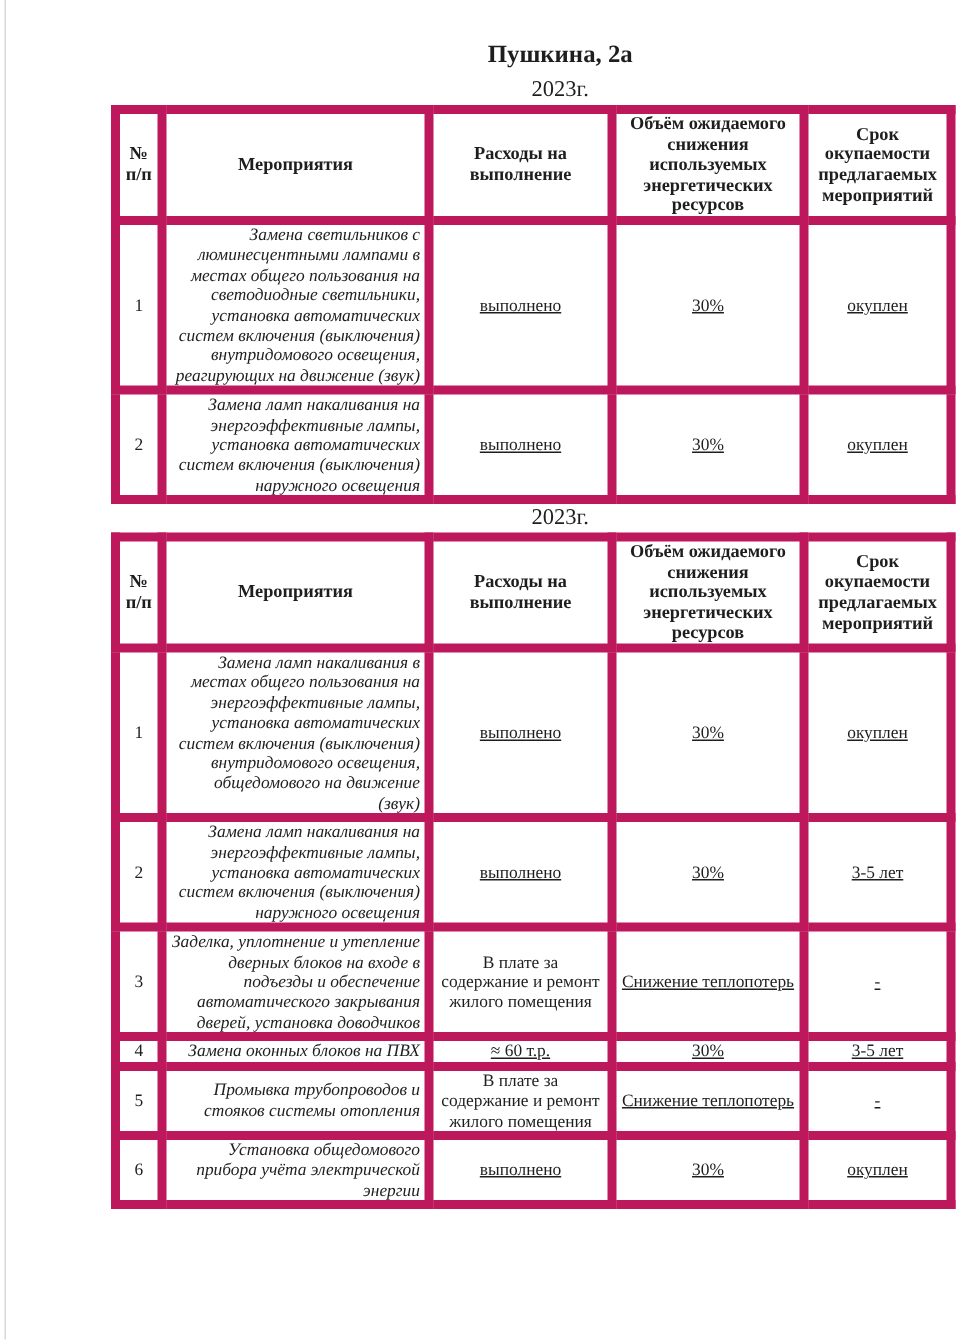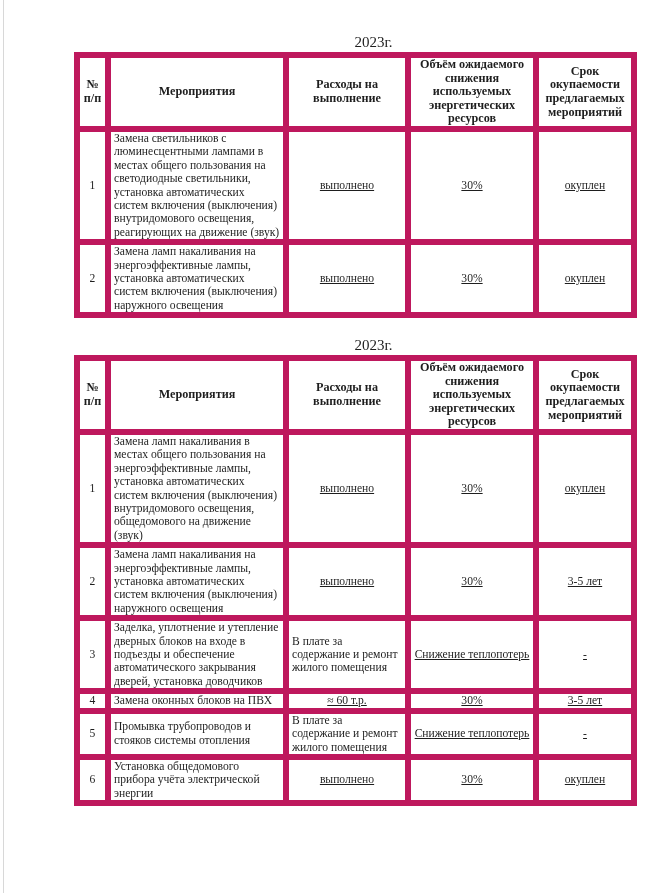--- a/index.html
+++ b/index.html
@@ -55,38 +55,39 @@
       padding: 0 3px;
       vertical-align: middle;
     }
     th {
       font-weight: bold;
       text-align: center;
       font-size: 12.2px;
       line-height: 13.6px;
     }
     td.num { text-align: center; }
-    td.text { text-align: left; }
+    td.text { text-align: right; font-style: italic; }
     td.center { text-align: center; text-decoration: underline; }
-    td.left { text-align: left; }
+    td.left { text-align: center; }
     col.c1 { width: 31px; }
     col.c2 { width: 178px; }
     col.c3 { width: 122px; }
     col.c4 { width: 128px; }
     col.c5 { width: 98px; }
     .head-row { height: 72px; }
     #section-1 { top: 27px; }
     #section-2 { top: 330px; }
   </style>
 </head>
 <body>
 
 <div class="page-edge"></div>
 
 <div class="section" id="section-1">
+  <h2 class="section-title">Пушкина, 2а</h2>
   <div class="section-year">2023г.</div>
   <table>
     <colgroup>
         <col class="c1">
         <col class="c2">
         <col class="c3">
         <col class="c4">
         <col class="c5">
       </colgroup>
     <thead>

